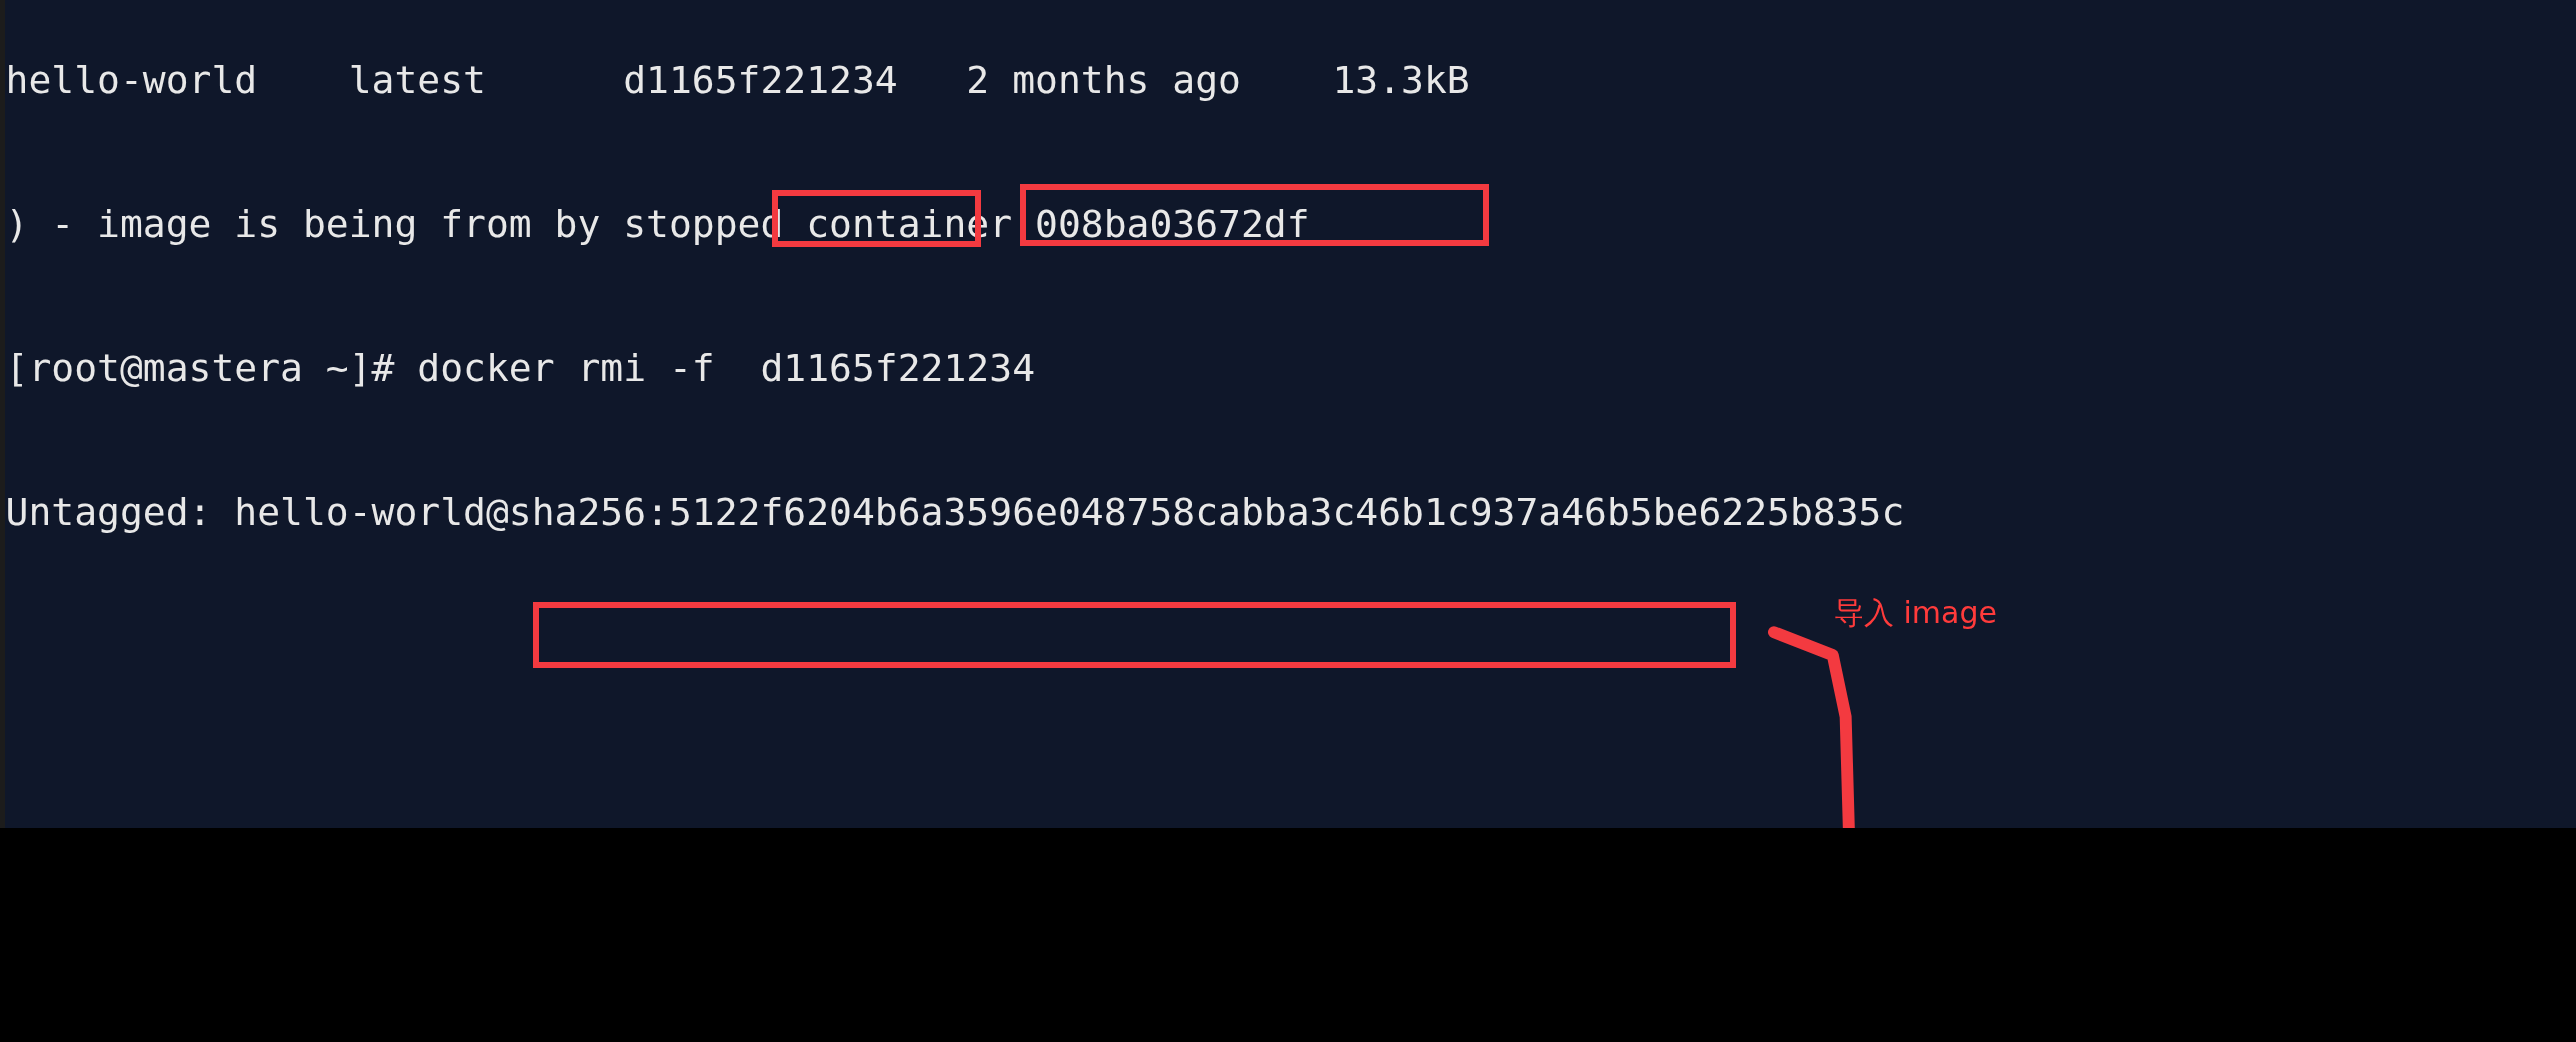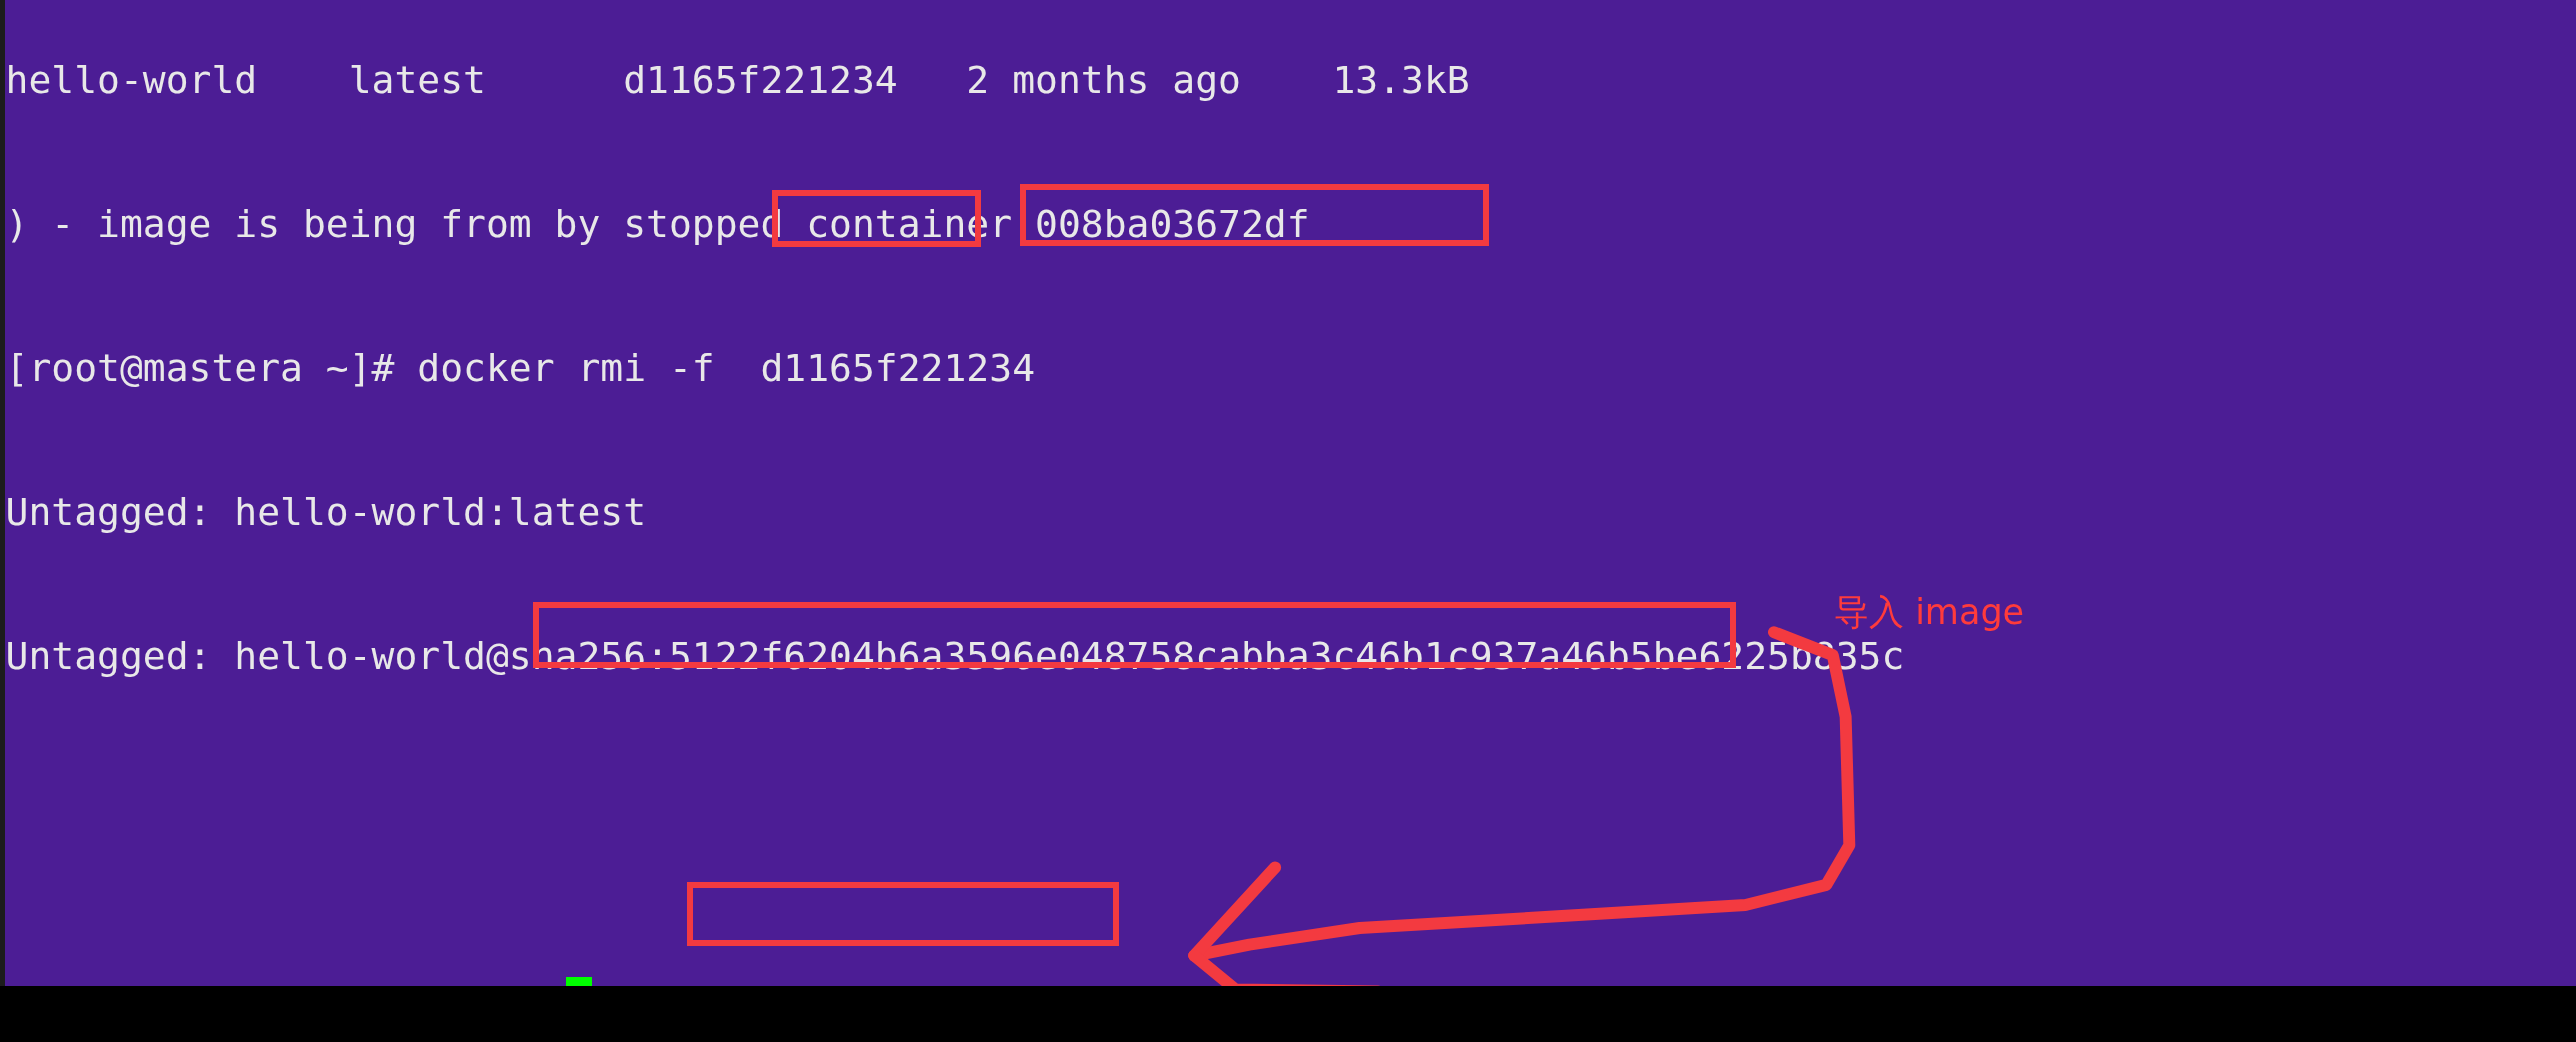--- a/index.html
+++ b/index.html
@@ -4,22 +4,22 @@
 <title>Terminal</title>
 <style>
   html, body {
     margin: 0;
     padding: 0;
     background: #000000;
   }
   #screen {
     position: relative;
     width: 2576px;
-    height: 986px;
-    background: #4c1d95;
+    height: 828px;
+    background: #0f172a;
     overflow: hidden;
     font-family: "DejaVu Sans Mono", "Liberation Mono", monospace;
   }
   
   #left-edge {
     position: absolute;
     left: 0; top: 0;
     width: 4.6px; height: 100%;
     background: #1c1c1c;
   }
@@ -59,21 +59,21 @@
   #box-imageid-1  { left: 1020px; top: 184px;  width: 469px; height: 62px; }
   #box-dockerload { left: 533px;  top: 602px;  width: 1203px; height: 66px; }
   #box-imageid-2  { left: 687px;  top: 882px;  width: 432px; height: 64px; }
 
   
   #ann-label {
     position: absolute;
     left: 1834px;
     top: 595px;
     color: #ff3b3b;
-    font-size: 35px;
+    font-size: 30px;
     line-height: 35px;
     font-family: "DejaVu Sans", "Liberation Sans", sans-serif;
     white-space: pre;
   }
 
   
   #arrow-svg {
     position: absolute;
     left: 0; top: 0;
     width: 2576px; height: 1043px;
@@ -84,21 +84,20 @@
 <body>
 
 <div id="screen">
 
   <div id="left-edge"></div>
 
   <div id="term-text">
     <span class="line">hello-world    latest      d1165f221234   2 months ago    13.3kB</span>
     <span class="line">) - image is being from by stopped container 008ba03672df</span>
     <span class="line">[root@mastera ~]# docker rmi -f  d1165f221234</span>
-    <span class="line">Untagged: hello-world:latest</span>
     <span class="line">Untagged: hello-world@sha256:5122f6204b6a3596e048758cabba3c46b1c937a46b5be6225b835c</span>
     
     
     
     
     
     
     
     
     

